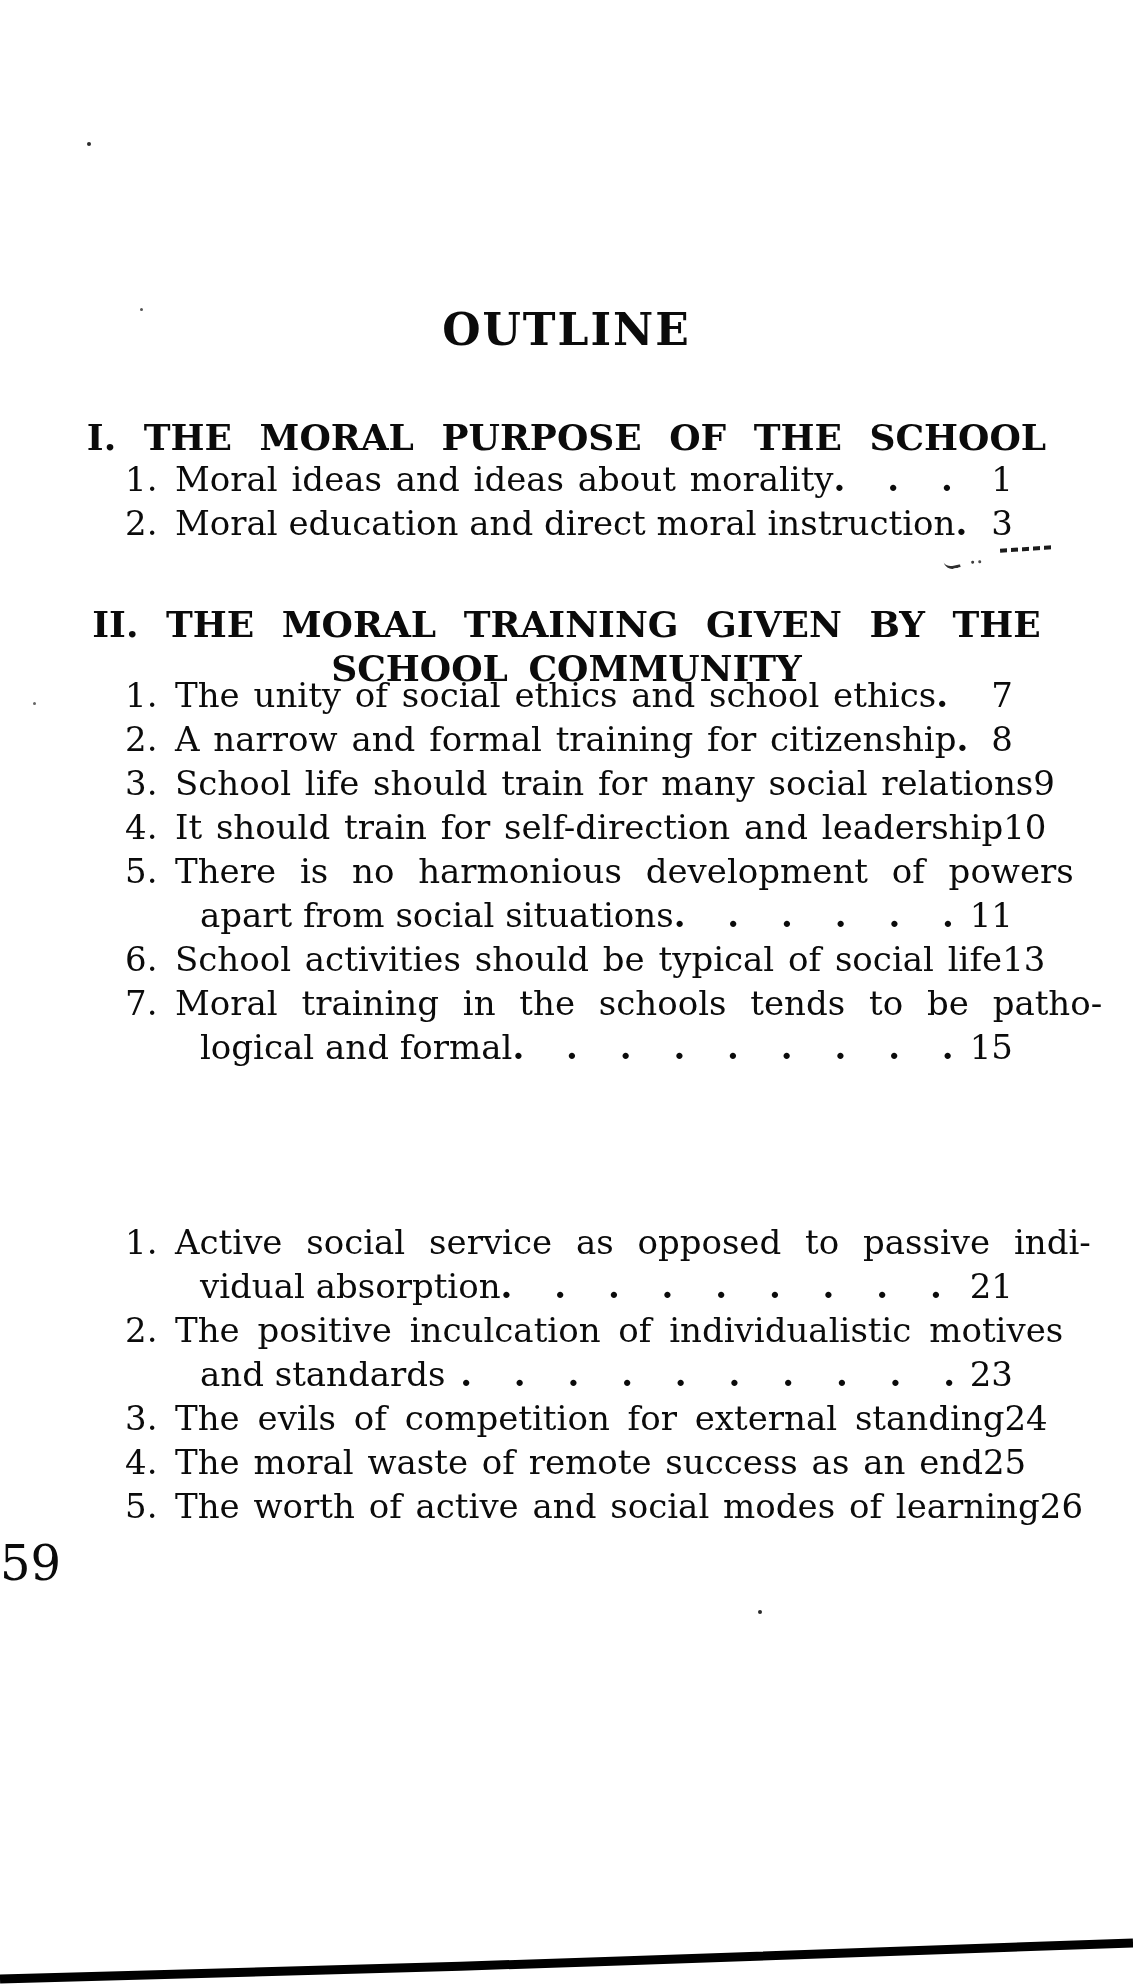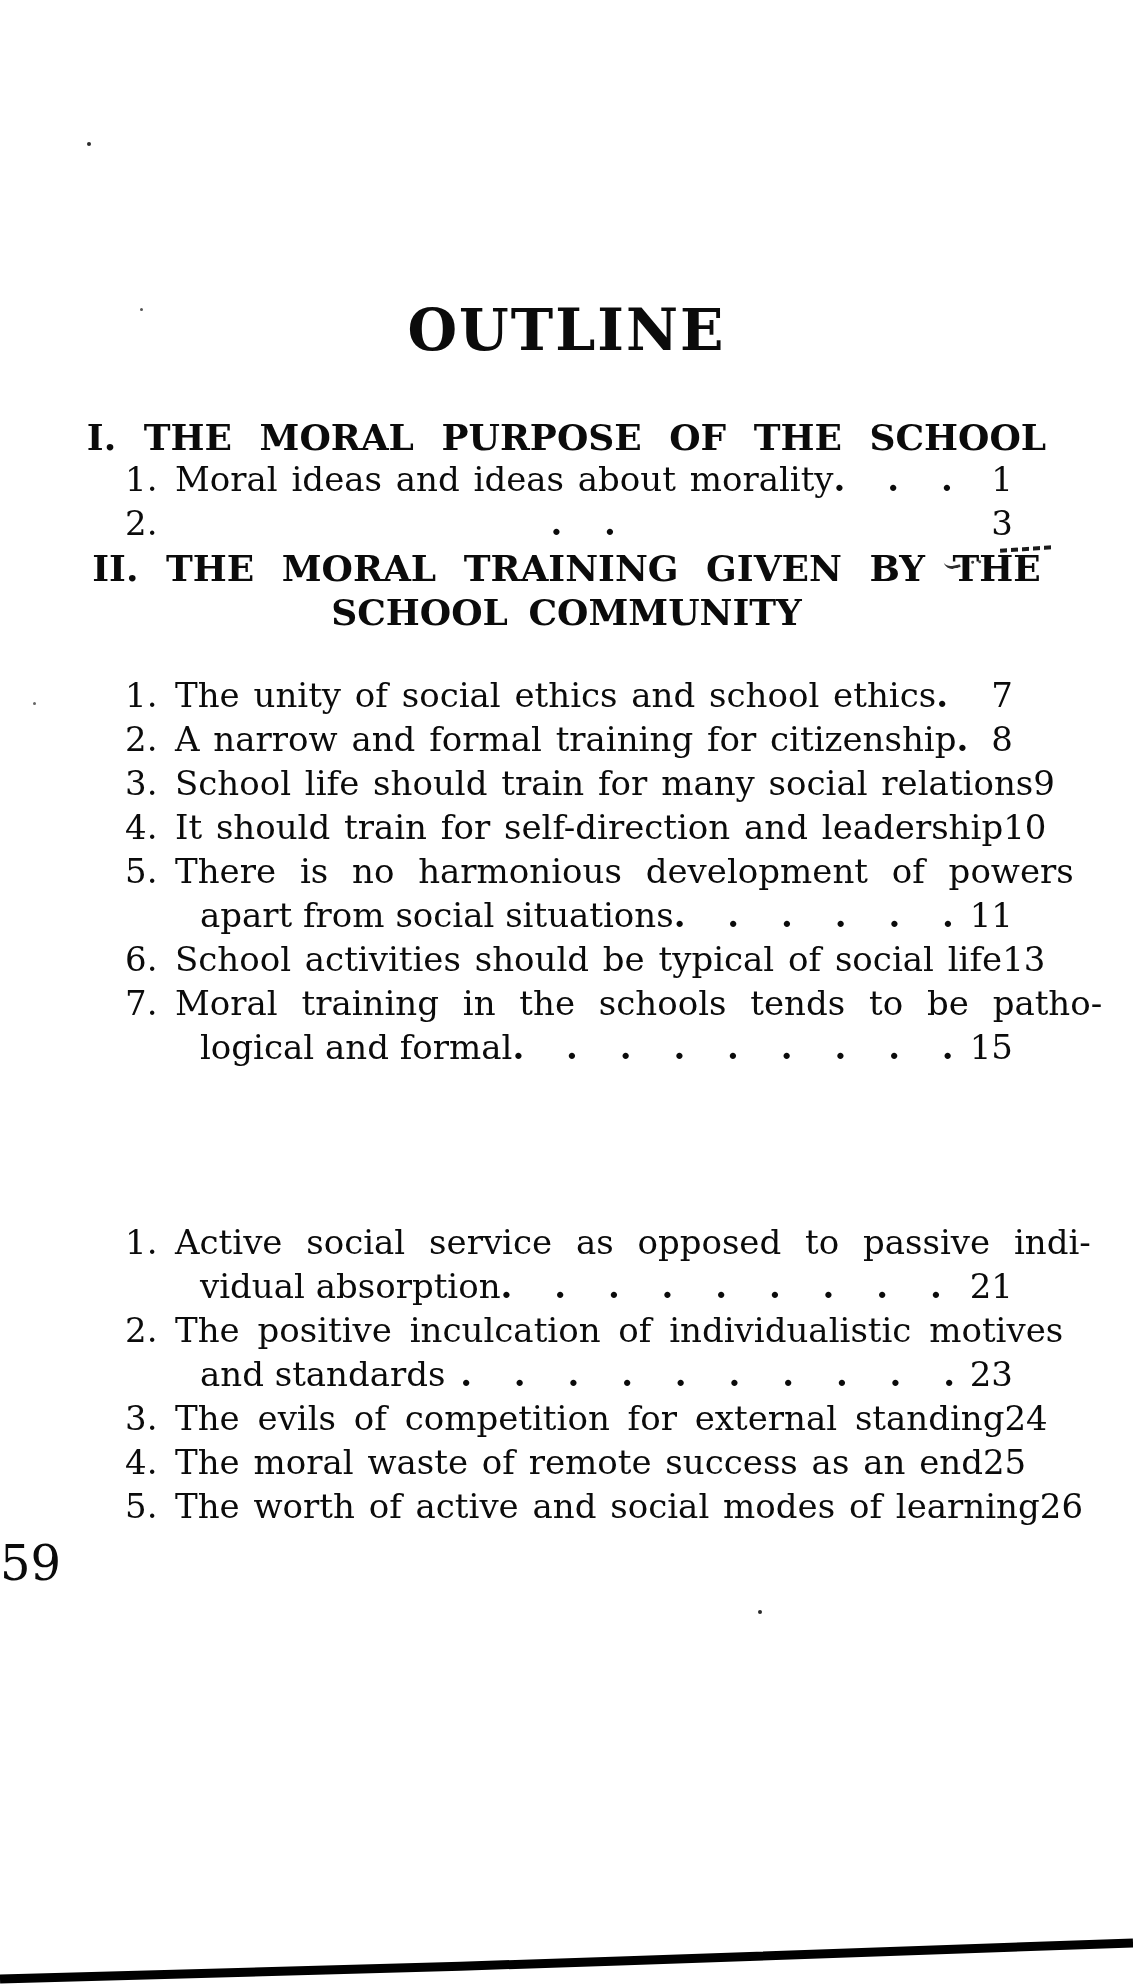--- a/index.html
+++ b/index.html
@@ -9,36 +9,36 @@
     font-family:"DejaVu Serif","Liberation Serif",serif;
     color:#0b0b0b;
     position:relative;
     overflow:hidden;
   }
   .abs{position:absolute;}
   
   .book-title{
     top:300px;left:0;right:0;
     text-align:center;
-    font-size:57px;font-weight:700;
+    font-size:44px;font-weight:700;
     letter-spacing:2px;
     line-height:60px;
   }
   
   .sec-heading{
     left:60px;right:60px;
     text-align:center;
     font-weight:700;
     font-size:36px;
     line-height:44px;
   }
   .hl1{word-spacing:15px;}
   .hl2{word-spacing:8px;}
   .h-one{top:415px;}
-  .h-two{top:546px;}
+  .h-two{top:602px;}
   .h-three{top:1108px;}
   
   .toc{
     left:125px;width:888px;
     font-size:34px;
     line-height:44px;
   }
   .s-one{top:457px;}
   .s-two{top:673px;}
   .s-three{top:1220px;}
@@ -97,20 +97,21 @@
 
 <div class="abs toc s-one">
   <div class="row">
     <span class="num">1.</span>
     <span class="txt jsm">Moral ideas and ideas about morality</span>
     <span class="leader">. . . .</span>
     <span class="pg">1</span>
   </div>
   <div class="row">
     <span class="num">2.</span>
+    <span class="txt">Moral education and direct moral instruction</span>
     <span class="leader">. .</span>
     <span class="pg">3</span>
   </div>
 </div>
 
 <div class="abs sec-heading h-two">
   <div class="hl1">II. THE MORAL TRAINING GIVEN BY THE</div>
   <div class="hl2">SCHOOL COMMUNITY</div>
 </div>
 

